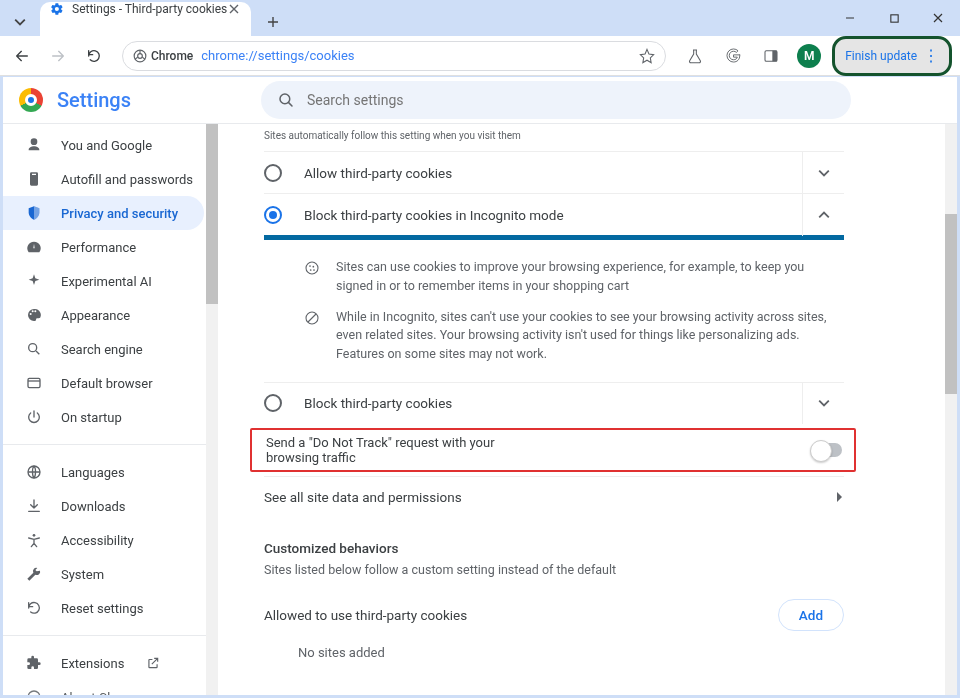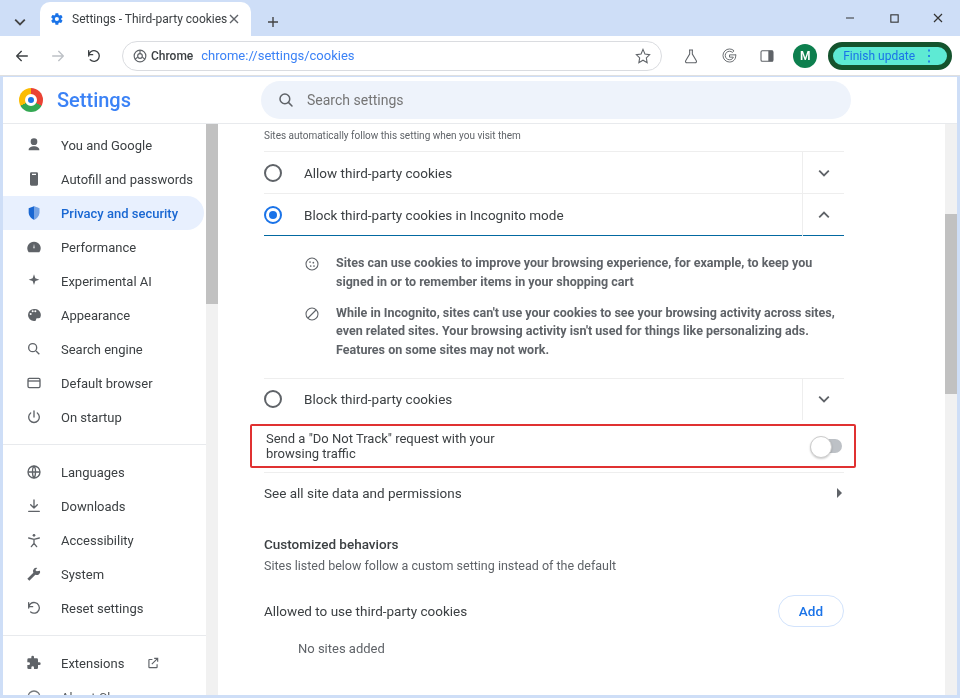--- a/index.html
+++ b/index.html
@@ -1,38 +1,38 @@
 <!DOCTYPE html>
 <html><head>
 <meta charset="utf-8">
 <style>
   * { box-sizing: border-box; margin: 0; padding: 0; font-family: "Segoe UI", Roboto, Arial, sans-serif; }
   body { background: #cedef7; width: 960px; height: 698px; overflow: hidden; position: relative; }
 
   
   .titlebar { height: 36px; display: flex; align-items: flex-end; background: #cedef7; position: relative; }
   .tab-dropdown { width: 32px; height: 28px; margin-left: 4px; display:flex; align-items:center; justify-content:center; color:#444; }
-  .tab { background: #fff; height: 34px; border-radius: 10px 10px 0 0; display:flex; align-items:center; padding: 0 10px; margin-left: 4px; min-width: 195px; position: relative; }
+  .tab { background: #fff; height: 34px; border-radius: 10px 10px 0 0; display:flex; align-items:flex-start; padding: 0 10px; margin-left: 4px; min-width: 195px; position: relative; }
   .tab .favicon { color:#1a73e8; margin-right:8px; }
   .tab .title { font-size: 12px; color:#3c4043; flex:1; white-space:nowrap; overflow:hidden; text-overflow:ellipsis; }
   .tab .close { color:#5f6368; font-size:12px; padding:2px; }
   .newtab { width:28px; height:28px; display:flex; align-items:center; justify-content:center; color:#444; font-size:16px; margin-left:8px; }
   .window-controls { position:absolute; right:0; top:0; height:36px; display:flex; align-items:center; }
   .window-controls div { width:44px; height:30px; display:flex; align-items:center; justify-content:center; color:#333; }
 
   .toolbar { height: 40px; background:#fff; display:flex; align-items:center; padding: 0 8px; gap:8px; border-bottom:1px solid #e0e0e0; }
   .toolbar .navbtn { width:28px; height:28px; display:flex; align-items:center; justify-content:center; color:#5f6368; border-radius:50%; }
   .toolbar .navbtn.disabled { color:#bdc1c6; }
   .omnibox { flex:1; height:30px; border:1px solid #dadce0; border-radius:15px; display:flex; align-items:center; padding:0 10px; gap:8px; color:#5f6368; font-size:13px; margin: 0 6px; background:#fff;}
   .omnibox .chrome-badge { display:flex; align-items:center; gap:4px; font-size:12px; color:#3c4043; font-weight:500;}
   .omnibox .url { color:#3b82f6; }
   .omnibox .star { margin-left:auto; color:#5f6368; }
   .toolbar .icon { width:30px; height:30px; display:flex; align-items:center; justify-content:center; color:#5f6368; }
   .avatar { width:24px; height:24px; border-radius:50%; background:#0d7f4e; color:#fff; display:flex; align-items:center; justify-content:center; font-size:12px; font-weight:600;}
-  .finish-update { height:28px; border:5px solid #14532d; background:#5eead4; color:#1a73e8; border-radius:14px; padding:0 10px; font-size:12px; display:flex; align-items:center; gap:6px; }
+  .finish-update { height:40px; border:3px solid #14532d; background:#e5e5e5; color:#1a73e8; border-radius:14px; padding:0 10px; font-size:12px; display:flex; align-items:center; gap:6px; }
   .finish-update .dots{ color:#1a73e8; font-size:16px; line-height:0;}
 
   .header-row { position:absolute; top:77px; left:3px; right:3px; height:47px; background:#fff; display:flex; align-items:center; border-bottom:1px solid #e8eaed; z-index:5;}
   .chrome-logo { width:24px; height:24px; border-radius:50%; background: conic-gradient(#ea4335 0 120deg,#34a853 120deg 240deg,#fbbc04 240deg 360deg); margin-left:16px; position:relative;}
   .chrome-logo::after{content:""; position:absolute; inset:6px; background:#1a73e8; border:3px solid #fff; border-radius:50%;}
   .settings-title { font-size:20px; color:#3b82f6; margin-left:14px; font-weight: 500; }
   .search-wrap { margin-left:130px; flex:0 0 590px;}
   .searchbox { height:38px; background:#eef3fb; border-radius:19px; display:flex; align-items:center; padding:0 16px; gap:12px; color:#5f6368; }
   .searchbox input { border:none; background:transparent; outline:none; font-size:14px; flex:1; color:#202124;}
 
@@ -58,21 +58,21 @@
   .helper { font-size:10px; color:#5f6368; padding-bottom:10px; }
 
   .radio-row { display:flex; align-items:center; height:42px; border-top:1px solid #eee;}
   .radio-row:first-of-type{ border-top:none;}
   .radio { width:18px; height:18px; border:2px solid #5f6368; border-radius:50%; margin-right:22px; flex-shrink:0; position:relative;}
   .radio.checked { border-color:#1a73e8;}
   .radio.checked::after{ content:""; position:absolute; inset:3px; background:#1a73e8; border-radius:50%;}
   .radio-label { font-size:13.5px; color:#3c4043; flex:1;}
   .expand-cell { width:42px; height:42px; display:flex; align-items:center; justify-content:center; border-left:1px solid #eee; color:#5f6368;}
 
-  .detail-box { border-top:1px solid #0369a1; padding:12px 0 12px 40px;font-weight:bold;}
+  .detail-box { border-top:5px solid #0369a1; padding:12px 0 12px 40px;}
   .detail-row { display:flex; gap:14px; padding:6px 0; font-size:12.5px; color:#5f6368; line-height:1.5;}
   .detail-icon { width:18px; flex-shrink:0; color:#5f6368; padding-top:2px;}
 
   .highlight-row { border:2px solid #e03131; border-radius:2px; margin:4px -12px 4px -14px; padding:0 12px 0 14px; display:flex; align-items:center; height:44px;}
   .row-link { display:flex; align-items:center; height:42px; font-size:13.5px; color:#3c4043; border-top:1px solid #eee;}
   .row-link .spacer{flex:1;}
   .toggle { width:30px; height:14px; background:#bdc1c6; border-radius:7px; position:relative;}
   .toggle::after{content:""; position:absolute; left:-2px; top:-3px; width:20px; height:20px; background:#fff; border:1px solid #ccc; border-radius:50%; box-shadow:0 1px 2px rgba(0,0,0,.2);}
   .chev { color:#5f6368; }
 

